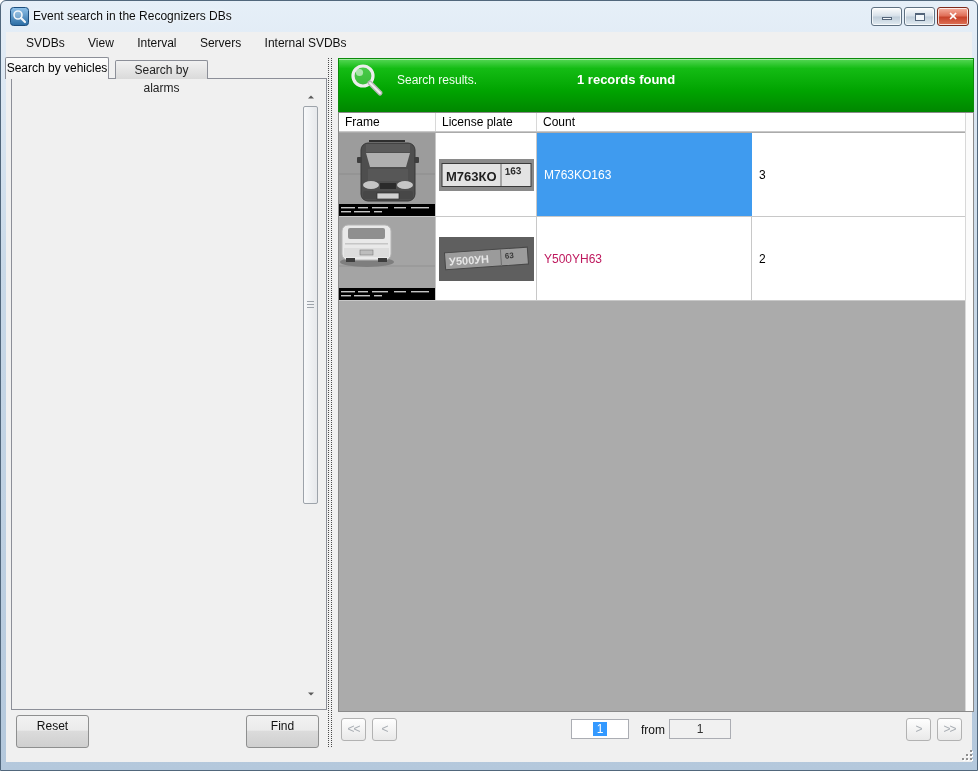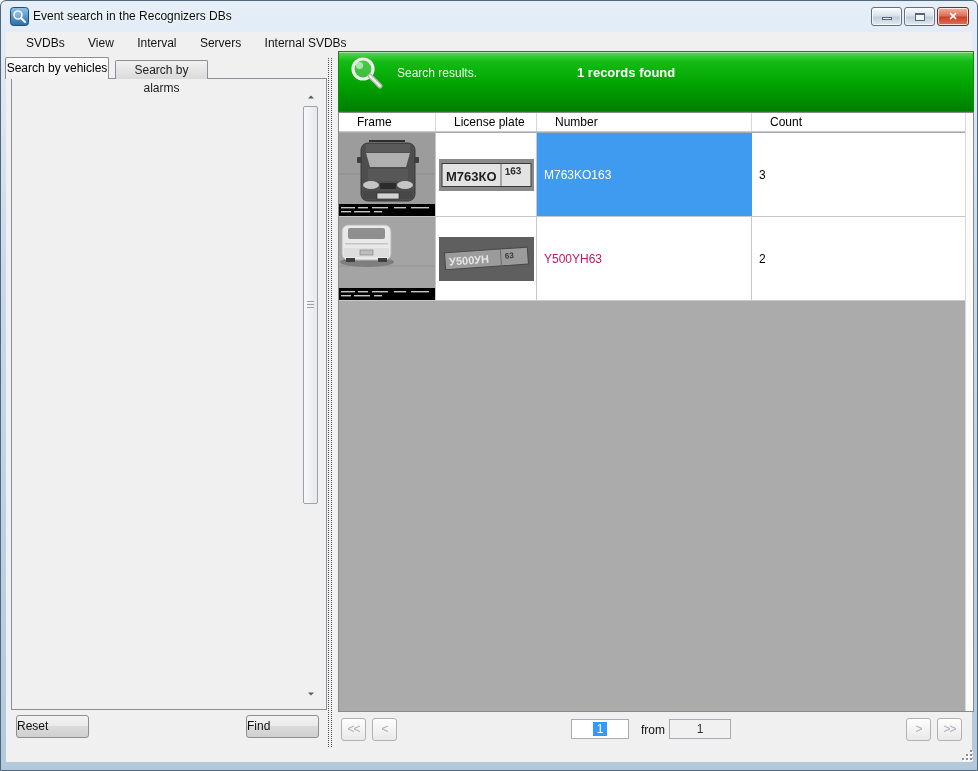--- a/index.html
+++ b/index.html
@@ -62,35 +62,35 @@
   .ls-up{top:0}.ls-dn{bottom:0}
   .ls-up .tri-up{border-bottom-color:#6F6F6F}.ls-dn .tri-dn{border-top-color:#6F6F6F}
   
   .vscroll{position:absolute;left:301px;top:88px;width:17px;height:613px;background:#F0F0F0;z-index:4}
   .vs-btn{position:absolute;left:0;right:0;height:16px}
   .vs-btn .tri-up{border-bottom-color:#5A5A5A}.vs-btn .tri-dn{border-top-color:#5A5A5A}
   .vs-thumb{position:absolute;left:1px;right:1px;top:17px;height:398px;border:1px solid #9DA3AA;border-radius:2px;
     background:linear-gradient(90deg,#F8F9FA,#E6E8EB)}
   .vs-grip{position:absolute;left:3px;right:3px;top:50%;height:8px;margin-top:-4px;
     background:repeating-linear-gradient(180deg,#9DA3AA 0 1px,transparent 1px 3px)}
-  .button{position:absolute;height:23px;border:1px solid #8E8F8F;border-radius:3px;line-height:21px;color:#111;
+  .button{position:absolute;height:33px;border:1px solid #8E8F8F;border-radius:3px;text-align:center;line-height:21px;color:#111;
     background:linear-gradient(180deg,#F2F2F2 0%,#EBEBEB 45%,#DBDBDB 50%,#CFCFCF 100%)}
   .splitter{position:absolute;left:327px;top:57px;width:4px;height:689px;
     border-left:1px dotted #4A4A4A;border-right:1px dotted #4A4A4A;z-index:5}
   
-  .banner{position:absolute;left:337px;top:50px;width:636px;height:61px;
+  .banner{position:absolute;left:337px;top:57px;width:636px;height:61px;
     background:linear-gradient(180deg,#55D755 0%,#14BC14 16%,#00A300 55%,#007E00 100%);
     border:1px solid #0B8A0B;box-shadow:inset 0 1px 0 rgba(255,255,255,.45)}
   .banner-title{position:absolute;left:58px;top:14px;color:#EFFFEF}
   .banner-count{position:absolute;left:238px;top:13px;color:#fff;font-weight:bold;font-size:13px}
   .search-ico{position:absolute;left:8px;top:3px}
   .grid{position:absolute;left:337px;top:111px;width:636px;height:600px;background:#ABABAB;border:1px solid #8A8A8A}
   .grid-strip{position:absolute;right:0;top:0;width:8px;height:100%;background:#FBFBFB;border-left:1px solid #D8D8D8}
   .grid-head{position:absolute;left:0;top:0;width:626px;height:19px;background:#fff;display:flex;border-bottom:1px solid #C8C8C8}
-  .hcell{padding-left:18px;line-height:18px;border-right:1px solid #D8D8D8;overflow:hidden;white-space:nowrap}
+  .hcell{padding-left:6px;line-height:18px;border-right:1px solid #D8D8D8;overflow:hidden;white-space:nowrap}
   .grid-row{position:absolute;left:0;width:626px;height:84px;display:flex;background:#fff;border-bottom:1px solid #C8C8C8}
   .cell{border-right:1px solid #C8C8C8;position:relative;display:flex;align-items:center;overflow:hidden}
   .w-frame{width:97px}.w-plate{width:101px}.w-number{width:215px}.w-count{width:213px}
   .cell.text{padding-left:7px}
   .num-selected{background:#3F9BEF;color:#fff;border-right-color:#3F9BEF}
   .plate-wrap{margin:auto}
   
   .pg-btn{position:absolute;top:717px;width:25px;height:23px;border:1px solid #B2B2B2;border-radius:3px;
     background:linear-gradient(180deg,#FEFEFE,#E9E9E9);color:#A9AEB4;text-align:center;line-height:21px;letter-spacing:-1px}
   .page-input{position:absolute;left:570px;top:718px;width:58px;height:20px;border:1px solid #ABADB3;background:#fff;
@@ -282,21 +282,20 @@
     </svg>
     <span class="banner-title">Search results.</span>
     <span class="banner-count">1 records found</span>
   </div>
 
   <div class="grid">
     <div class="grid-strip"></div>
     <div class="grid-head">
       <div class="hcell w-frame">Frame</div>
       <div class="hcell w-plate">License plate</div>
-      <div class="hcell w-number">Number</div>
       <div class="hcell w-count" style="border-right:none">Count</div>
     </div>
 
     <div class="grid-row" style="top:20px">
       <div class="cell w-frame">
         <svg width="96" height="83" viewBox="0 0 96 83" style="display:block">
           <rect width="96" height="83" fill="#9C9C9C"></rect>
           <rect x="0" y="40" width="96" height="2" fill="#949494"></rect>
           <g>
             <line x1="30" y1="8" x2="66" y2="8" stroke="#2E2E2E" stroke-width="2"></line>

